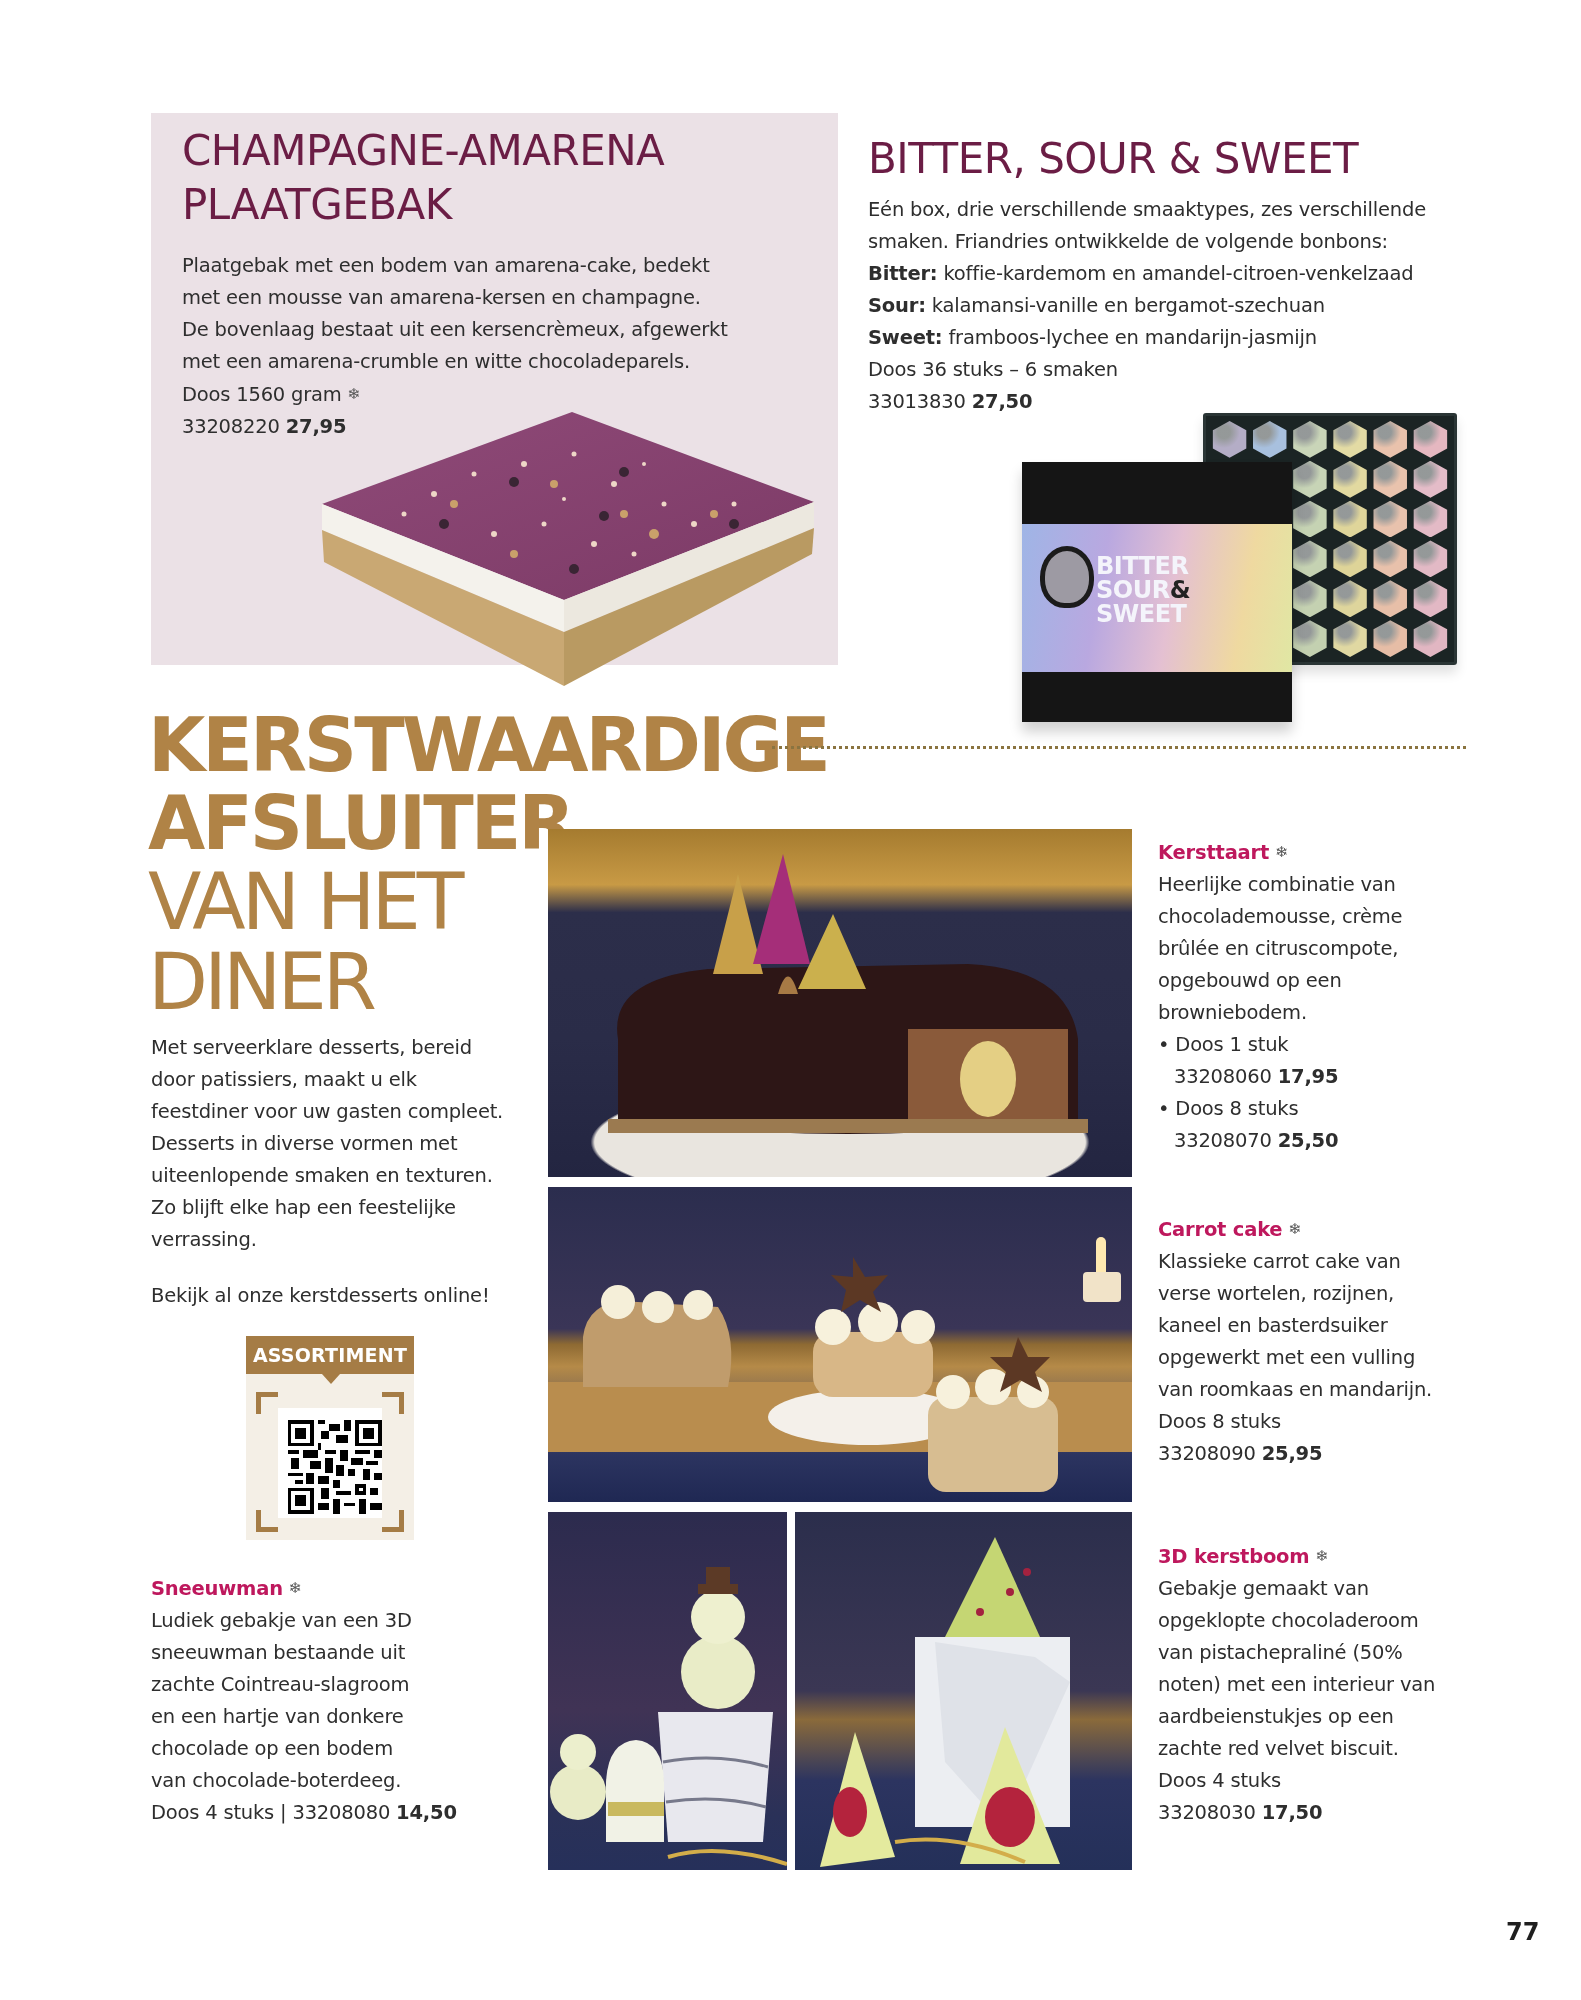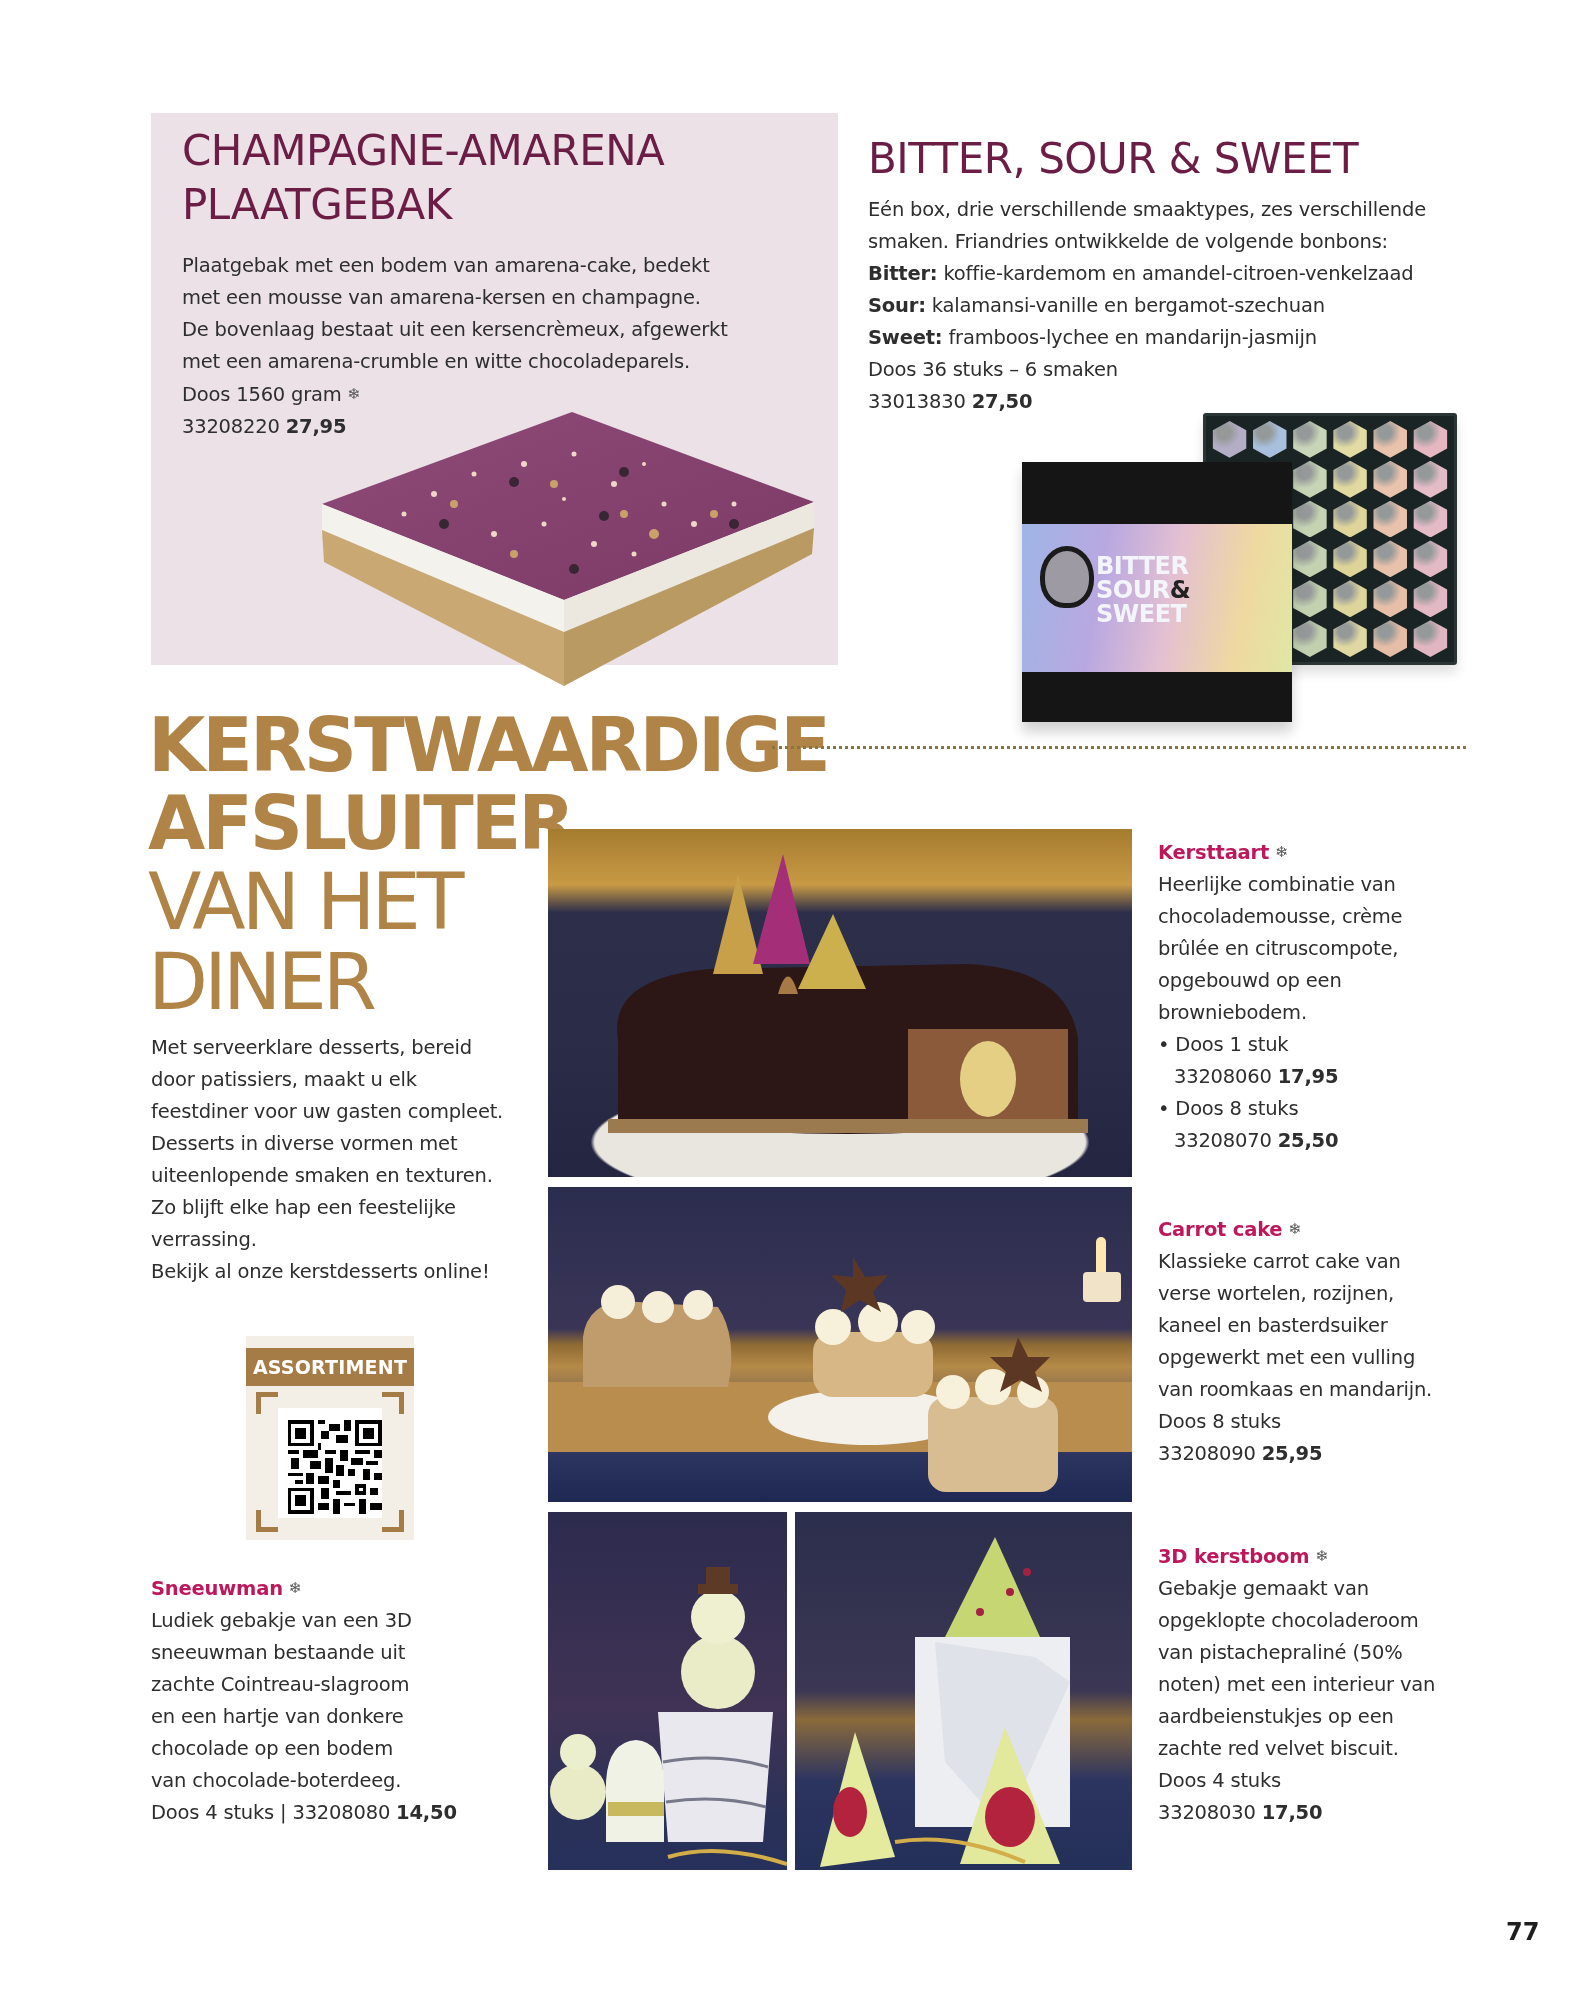--- a/index.html
+++ b/index.html
@@ -38,21 +38,21 @@
   .gold { color: #b08346; }
   .headline { left: 148px; top: 706px; width: 620px; font-family: "DejaVu Sans", sans-serif; }
   .hl-bold { font-weight: bold; font-size: 74px; line-height: 78px; letter-spacing: -3px; display: block; }
   .hl-light { font-weight: normal; font-size: 78px; line-height: 80px; letter-spacing: -4px; display: block; font-family: "DejaVu Sans", sans-serif; -webkit-text-stroke: 0; }
   .dotted-rule { left: 772px; top: 746px; width: 694px; height: 0; border-top: 3px dotted #8a7440; }
 
   .intro-text { left: 151px; top: 1032px; width: 380px; font-size: 19.5px; line-height: 32px; }
 
   
   .qr-badge { left: 246px; top: 1336px; width: 168px; height: 204px; background: #f4efe6; }
-  .qr-head { position: absolute; left: 0; top: 0; width: 168px; height: 38px; background: #a57c45; color: #fff; font-weight: bold; font-size: 19px; text-align: center; line-height: 38px; letter-spacing: 0.2px; font-family: "DejaVu Sans", sans-serif; margin-top: 12px; }
+  .qr-head { position: absolute; left: 0; top: 0; width: 168px; height: 38px; background: #a57c45; color: #fff; font-weight: bold; font-size: 19px; text-align: center; line-height: 38px; letter-spacing: 0.2px; font-family: "DejaVu Sans", sans-serif; }
   .qr-notch { position: absolute; left: 76px; top: 38px; width: 0; height: 0; border-left: 9px solid transparent; border-right: 9px solid transparent; border-top: 10px solid #a57c45; }
   .qr-white { position: absolute; left: 32px; top: 72px; width: 104px; height: 110px; background: #ffffff; }
   .corner { position: absolute; width: 22px; height: 22px; border-color: #a57c45; border-style: solid; border-width: 0; }
   .c-tl { left: 10px; top: 56px; border-top-width: 5px; border-left-width: 5px; }
   .c-tr { right: 10px; top: 56px; border-top-width: 5px; border-right-width: 5px; }
   .c-bl { left: 10px; bottom: 8px; border-bottom-width: 5px; border-left-width: 5px; }
   .c-br { right: 10px; bottom: 8px; border-bottom-width: 5px; border-right-width: 5px; }
   .qr-code { position: absolute; left: 40px; top: 84px; width: 97px; height: 94px; }
 
   .sneeuw-text { left: 151px; top: 1572px; width: 380px; font-size: 19.5px; line-height: 32px; }
@@ -235,21 +235,21 @@
 <div class="abs dotted-rule"></div>
 
 <div class="abs body-txt intro-text">
   <div>Met serveerklare desserts, bereid</div>
   <div>door patissiers, maakt u elk</div>
   <div>feestdiner voor uw gasten compleet.</div>
   <div>Desserts in diverse vormen met</div>
   <div>uiteenlopende smaken en texturen.</div>
   <div>Zo blijft elke hap een feestelijke</div>
   <div>verrassing.</div>
-  <div style="margin-top:0">Bekijk al onze kerstdesserts online!</div>
+  <div style="margin-top:24px">Bekijk al onze kerstdesserts online!</div>
 </div>
 
 <div class="abs qr-badge">
   <div class="qr-head">ASSORTIMENT</div>
   <div class="qr-notch"></div>
   <div class="corner c-tl"></div>
   <div class="corner c-tr"></div>
   <div class="corner c-bl"></div>
   <div class="corner c-br"></div>
   <div class="qr-white"></div>

